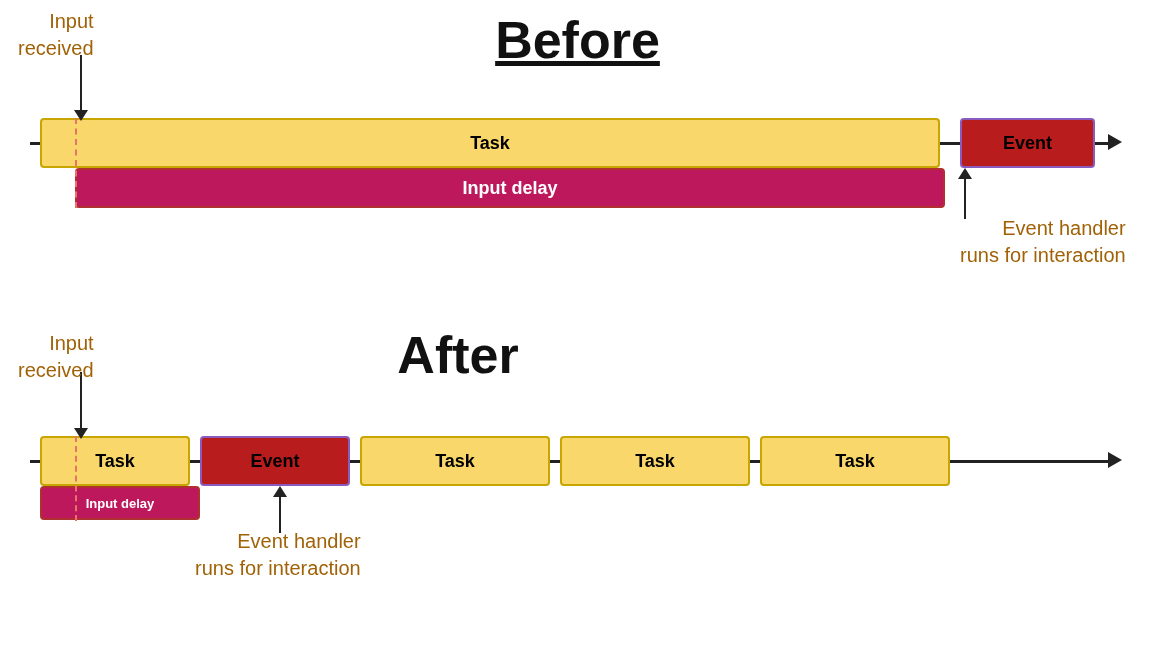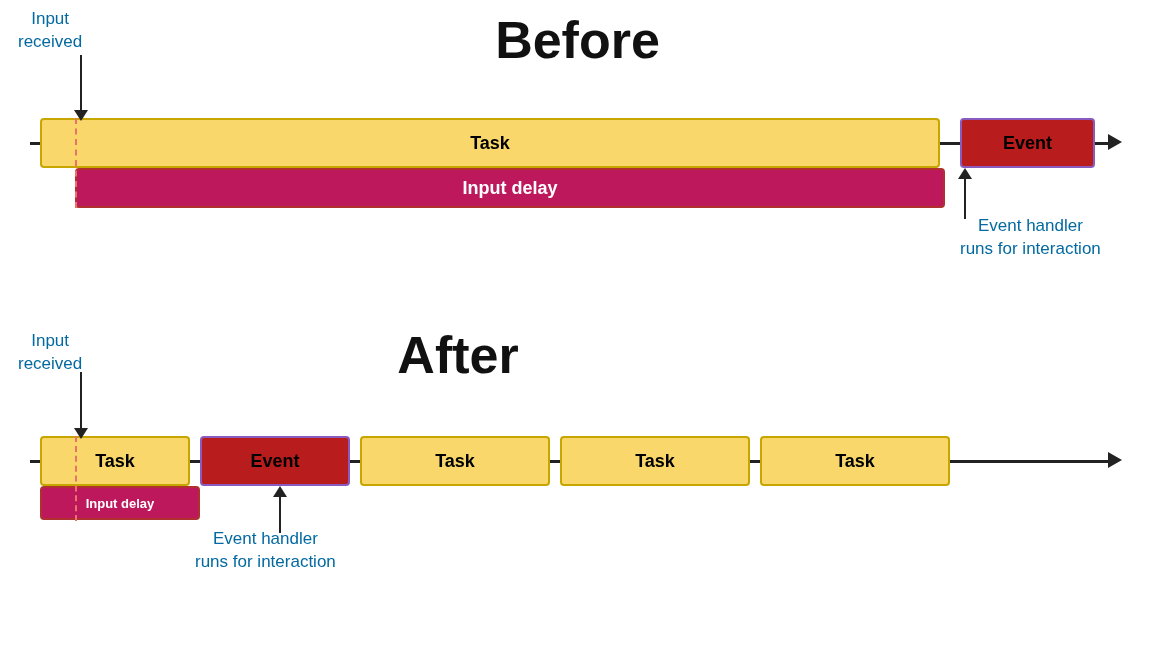--- a/index.html
+++ b/index.html
@@ -67,24 +67,24 @@
 
     .box-red {
       background: #be185d;
       border-color: #b03030;
       color: #fff;
     }
 
     
     .label {
       position: absolute;
-      font-size: 17px;
+      font-size: 20px;
       line-height: 1.35;
-      color: #0369a1;
-      text-align: center;
+      color: #a16207;
+      text-align: right;
     }
 
     
     .arrow-down {
       position: absolute;
       display: flex;
       flex-direction: column;
       align-items: center;
     }
 
@@ -131,21 +131,21 @@
       position: absolute;
       height: 3px;
       background: #222;
     }
   </style>
 </head>
 <body>
 
 <div class="diagram-container">
 
-  <div class="section-title" style="top:10px; left:0; width:1155px;">Before</div>
+  <div class="section-title" style="top:10px; left:0; width:1155px;text-decoration:underline;">Before</div>
 
   <div class="timeline-line" style="top:142px; left:30px; width:1080px;"></div>
 
   <div class="arrow-right" style="top:134px; left:1108px;"></div>
 
   <div class="box box-yellow" style="top:118px; left:40px; width:900px; height:50px;">
     <span>Task</span>
   </div>
 
   <div class="box box-purple" style="top:118px; left:960px; width:135px; height:50px;">

